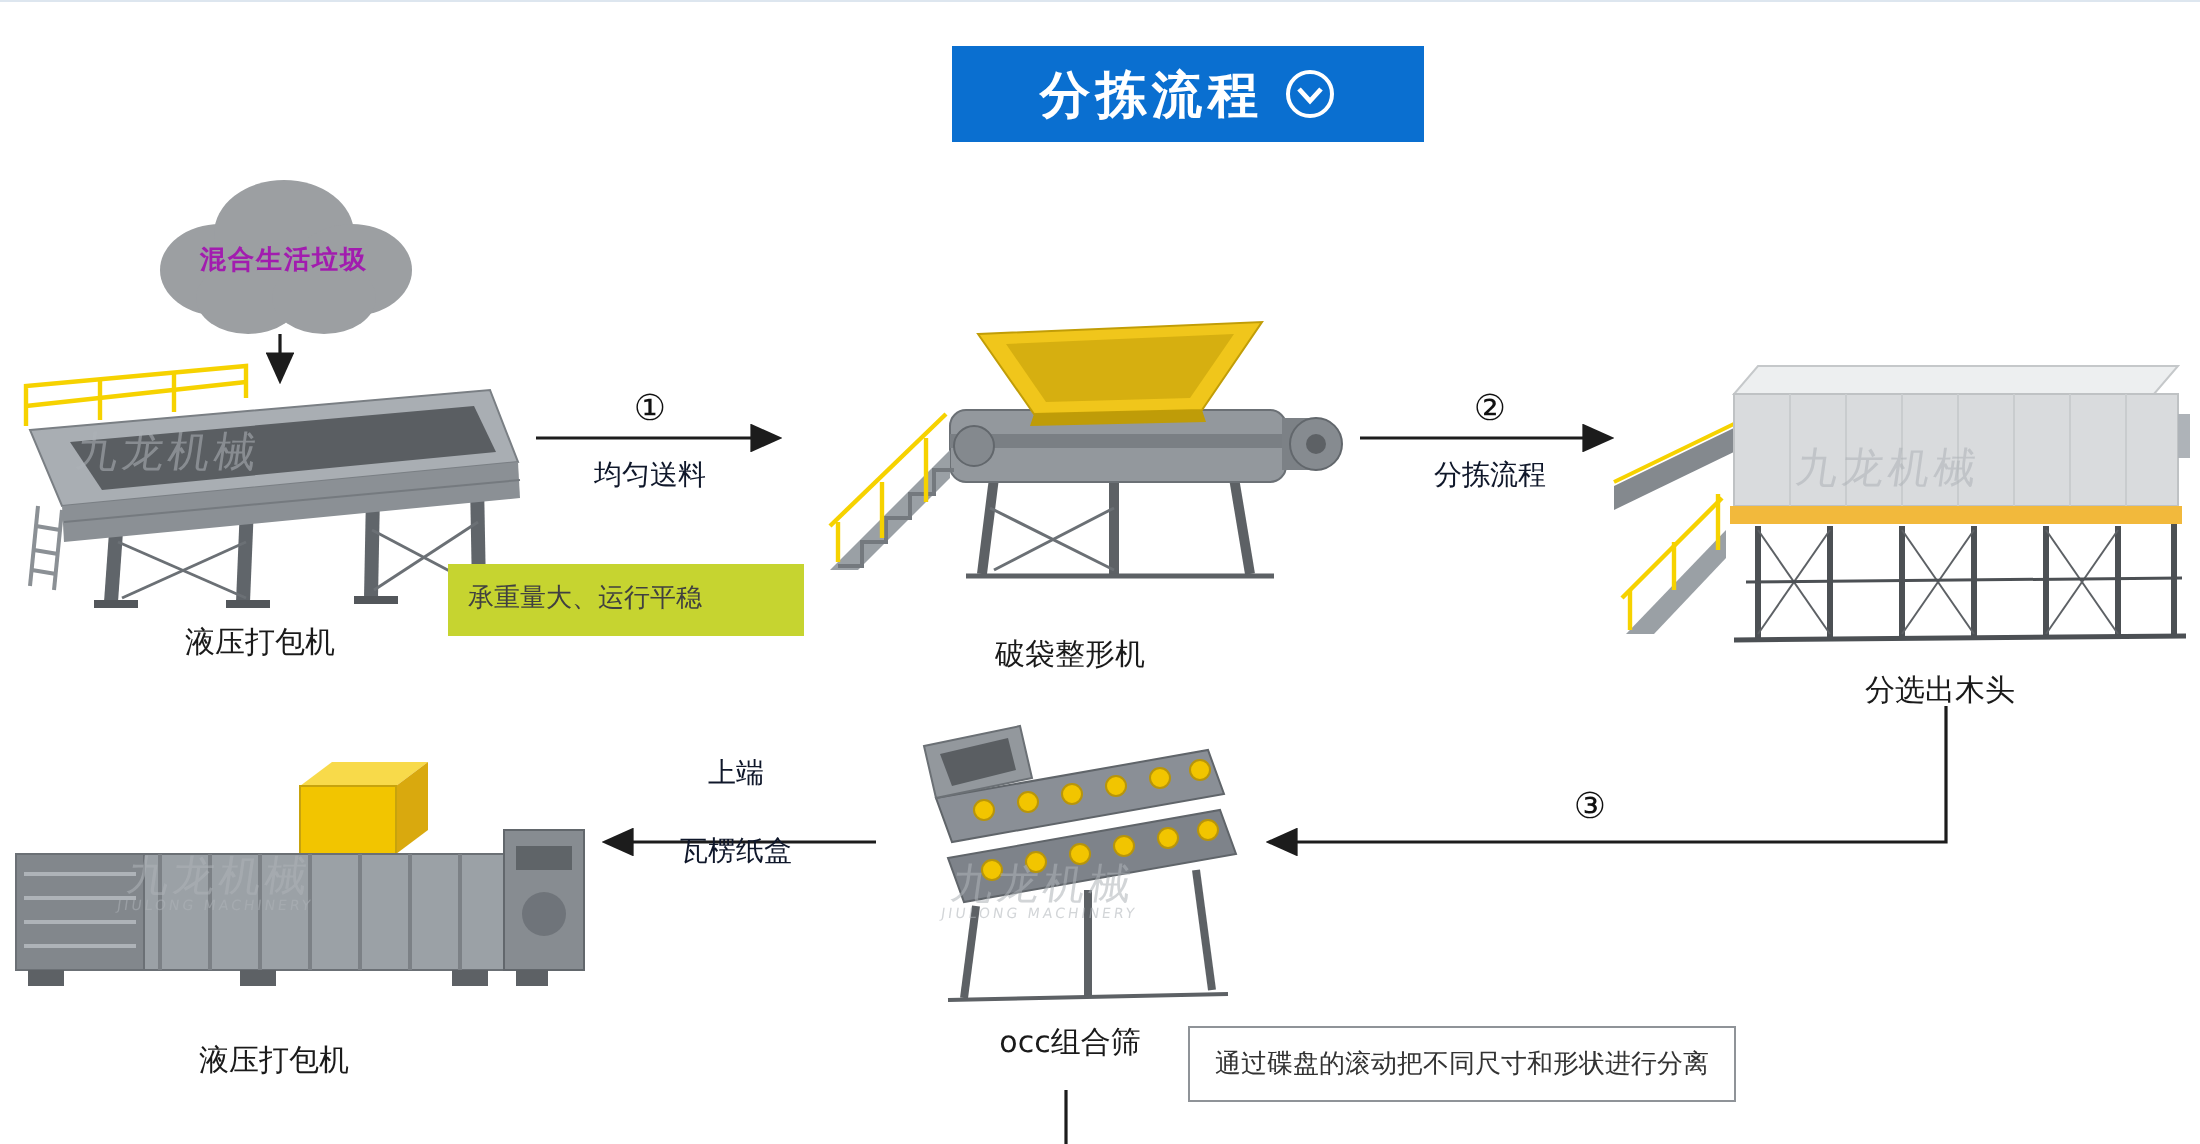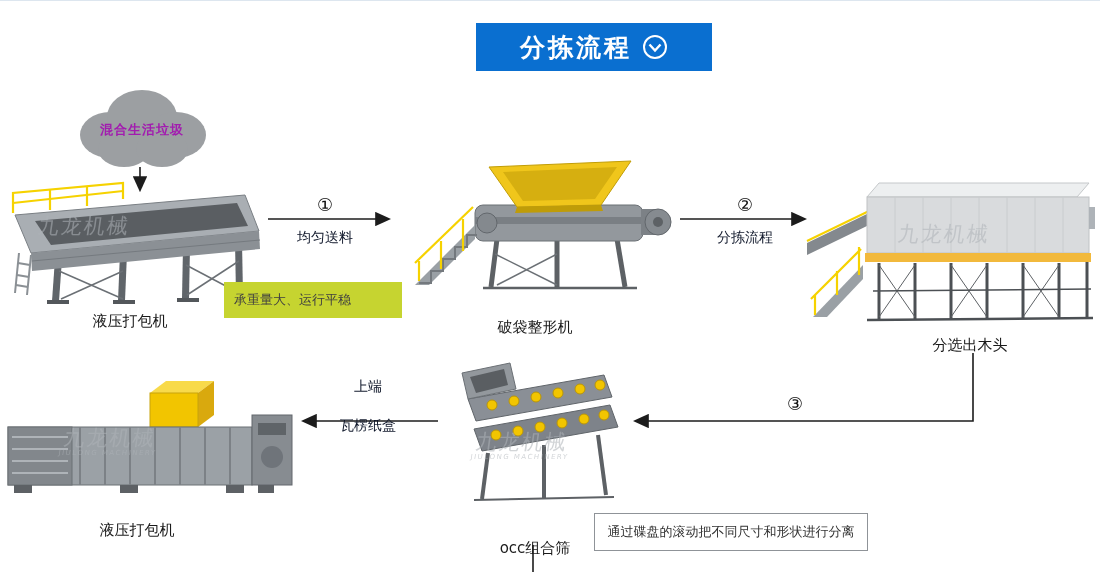--- a/index.html
+++ b/index.html
@@ -266,21 +266,21 @@
   <div class="abs steplbl" style="left:700px;top:228px;width:90px;">分拣流程</div>
 
   <div class="abs stepnum" style="left:755px;top:392px;width:80px;">③</div>
 
   <div class="abs steplbl" style="left:328px;top:377px;width:80px;">上端</div>
   <div class="abs steplbl" style="left:328px;top:416px;width:80px;">瓦楞纸盒</div>
 
   <div class="abs lbl" style="left:25px;top:311px;width:210px;">液压打包机</div>
   <div class="abs lbl" style="left:455px;top:317px;width:160px;">破袋整形机</div>
   <div class="abs lbl" style="left:890px;top:335px;width:160px;">分选出木头</div>
-  <div class="abs lbl" style="left:465px;top:538px;width:140px;">occ组合筛</div>
+  <div class="abs lbl" style="left:465px;top:511px;width:140px;">occ组合筛</div>
   <div class="abs lbl" style="left:57px;top:520px;width:160px;">液压打包机</div>
 
   <div class="abs note">
     <div>承重量大、运行平稳</div>
   </div>
 
   <div class="abs bottom-note">通过碟盘的滚动把不同尺寸和形状进行分离</div>
 
   <div class="abs wm" style="left:38px;top:214px;">
     <div class="cn">九龙机械</div>

